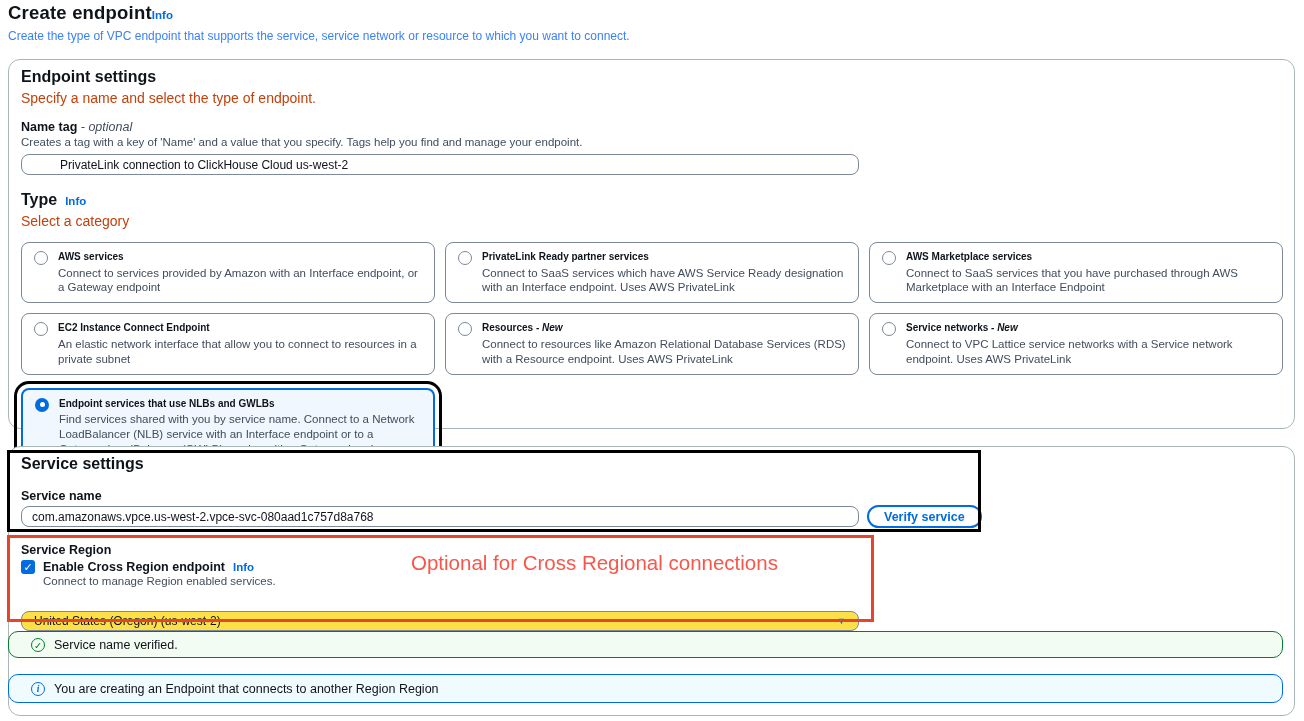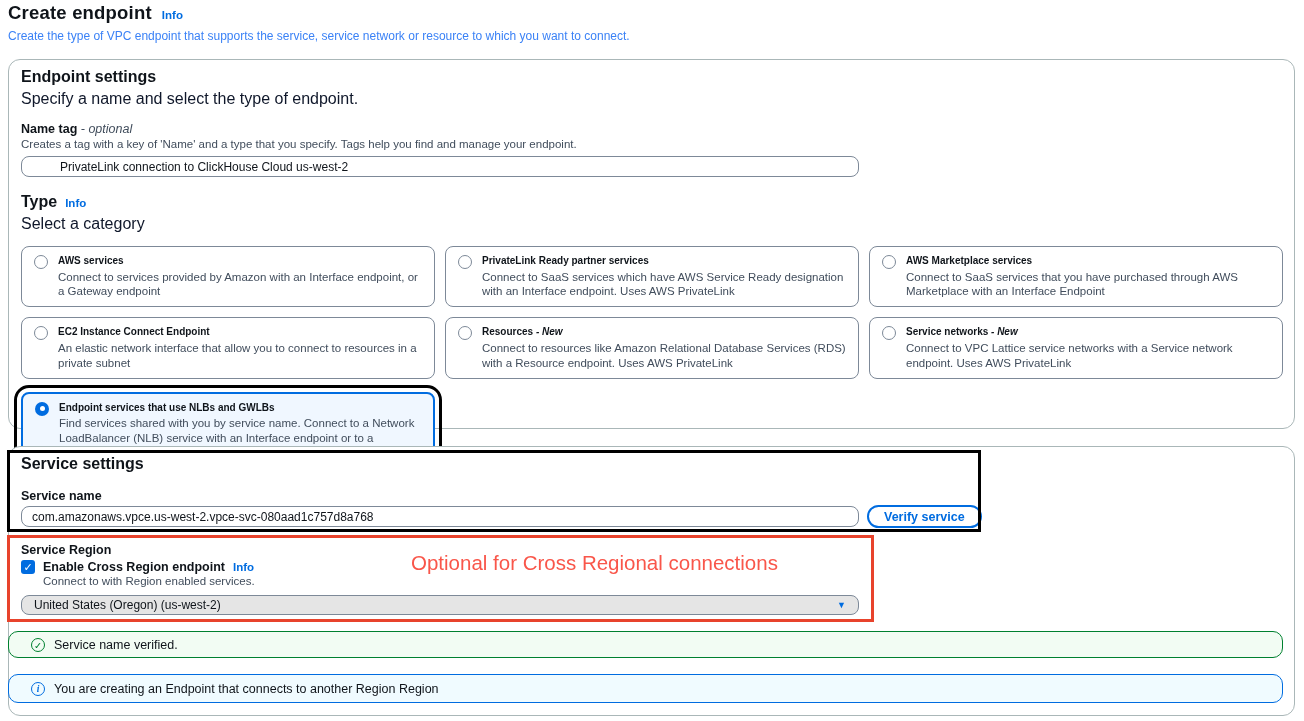--- a/index.html
+++ b/index.html
@@ -6,36 +6,36 @@
   html,body { background:#fff; }
   body {
     font-family: "Liberation Sans", "DejaVu Sans", sans-serif;
     color:#0f141a;
     width:1304px; height:721px;
   }
   #page { position:relative; width:1304px; height:721px; overflow:hidden; background:#fff; }
 
   
   .page-header { position:absolute; left:8px; top:2px; width:1280px; }
-  .title-row { display:flex; align-items:baseline; gap:10px; }
+  .title-row { display:flex; align-items:baseline; }
   h1 { font-size:18.5px; font-weight:bold; color:#0f141a; letter-spacing:.2px; }
   .info-link { color:#006ce0; font-size:11.5px; font-weight:bold; text-decoration:none; cursor:pointer; }
   .page-desc { font-size:12px; margin-top:5px; color:#3b82f6; }
 
   
   .card {
     position:absolute; left:8px; width:1287px;
     background:#fff; border:1px solid #aab7b8; border-radius:12px;
     padding:8px 12px;
   }
   #card-endpoint-settings { top:59px; height:370px; }
   #card-service-settings  { top:446px; height:270px; }
 
   h2 { font-size:16px; font-weight:bold; color:#0f141a; }
-  .section-sub { font-size:16px; color:#0f172a; margin-top:4px; }
+  .section-sub { font-size:14px; color:#c2410c; margin-top:4px; }
 
   .field-label { font-size:12.5px; font-weight:bold; color:#0f141a; }
   .optional { font-weight:normal; font-style:italic; color:#414d5c; }
   .field-help { font-size:11.5px; color:#414d5c; margin-top:2px; }
 
   .text-input {
     display:block; width:838px; height:21px;
     border:1px solid #7d8998; border-radius:8px;
     padding:0 10px; font-size:12px; color:#0f141a;
     font-family:inherit; background:#fff; outline:none;
@@ -81,22 +81,22 @@
     font-family:Liberation Sans, sans-serif; cursor:pointer; white-space:nowrap;
   }
   .checkbox-row { display:flex; align-items:center; gap:8px; margin-top:3px; }
   .checkbox {
     width:14px; height:14px; border-radius:3px; background:#006ce0;
     color:#fff; font-size:11px; line-height:14px; text-align:center; cursor:pointer;
   }
   .checkbox-label { font-size:12.5px; font-weight:bold; color:#0f141a; }
   .checkbox-help { font-size:11.5px; color:#414d5c; margin-left:22px; margin-top:1px; }
   .select {
-    margin-top:8px; width:838px; height:20px;
-    border:1px solid #7d8998; border-radius:8px; background:#e5e5e5;
+    margin-top:24px; width:838px; height:20px;
+    border:1px solid #7d8998; border-radius:8px; background:#fde047;
     display:flex; align-items:center; justify-content:space-between;
     padding:0 12px; cursor:pointer;
   }
   .select-value { font-size:12px; color:#0f141a; }
   .select-arrow { color:#006ce0; font-size:9px; }
 
   
   .banner {
     position:absolute; left:8px; width:1275px;
     display:flex; align-items:center; gap:9px;
@@ -133,21 +133,21 @@
     </div>
     <div class="page-desc">Create the type of VPC endpoint that supports the service, service network or resource to which you want to connect.</div>
   </div>
 
   <div class="card" id="card-endpoint-settings">
     <h2>Endpoint settings</h2>
     <div class="section-sub">Specify a name and select the type of endpoint.</div>
 
     <div style="margin-top:14px;">
       <div class="field-label"><span>Name tag</span><span class="optional"> - optional</span></div>
-      <div class="field-help">Creates a tag with a key of 'Name' and a type that you specify. Tags help you find and manage your endpoint.</div>
+      <div class="field-help">Creates a tag with a key of 'Name' and a value that you specify. Tags help you find and manage your endpoint.</div>
       <input class="text-input" style="margin-top: 6px; padding-left: 38px;" type="text" value="PrivateLink connection to ClickHouse Cloud us-west-2">
     </div>
 
     <div class="h2-row">
       <h2>Type</h2>
       <a class="info-link">Info</a>
     </div>
     <div class="section-sub">Select a category</div>
 
     <div class="tiles-grid">
@@ -211,21 +211,21 @@
       <input class="text-input" type="text" value="com.amazonaws.vpce.us-west-2.vpce-svc-080aad1c757d8a768" style="">
       <button class="verify-btn">Verify service</button>
     </div>
 
     <div class="field-label" style="margin-top:15px;">Service Region</div>
     <div class="checkbox-row">
       <div class="checkbox">✓</div>
       <span class="checkbox-label">Enable Cross Region endpoint</span>
       <a class="info-link">Info</a>
     </div>
-    <div class="checkbox-help">Connect to with Region enabled services.</div>
+    <div class="checkbox-help">Connect to manage Region enabled services.</div>
 
     <div class="select">
       <span class="select-value">United States (Oregon) (us-west-2)</span>
       <span class="select-arrow">▼</span>
     </div>
   </div>
 
   <div class="banner" id="banner-success">
     <span class="circle-icon icon-success">✓</span>
     <span>Service name verified.</span>

